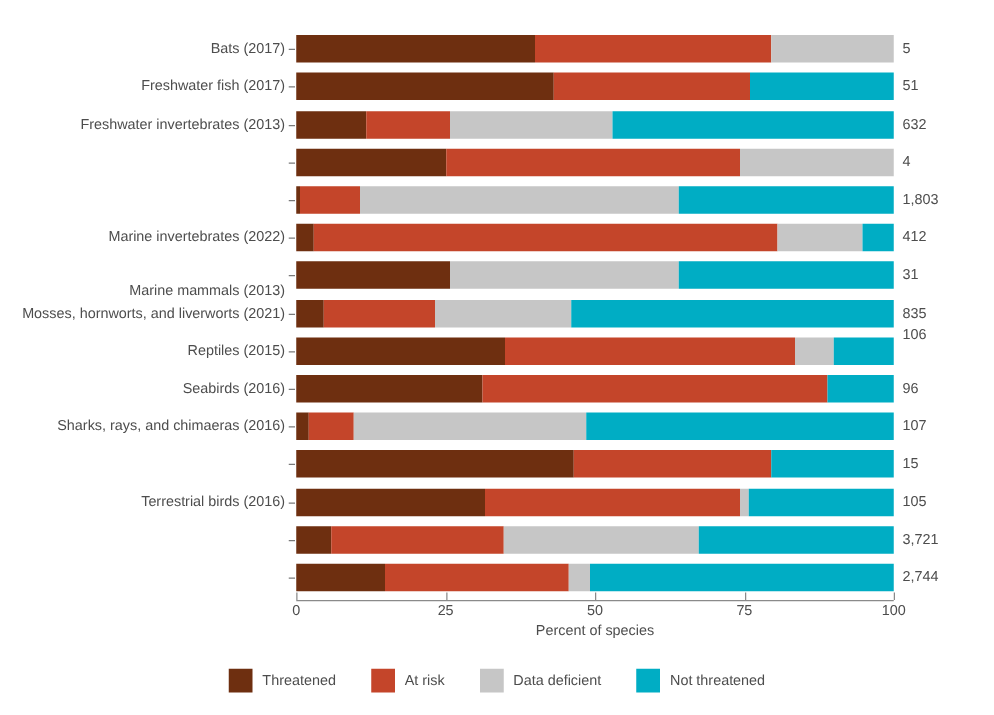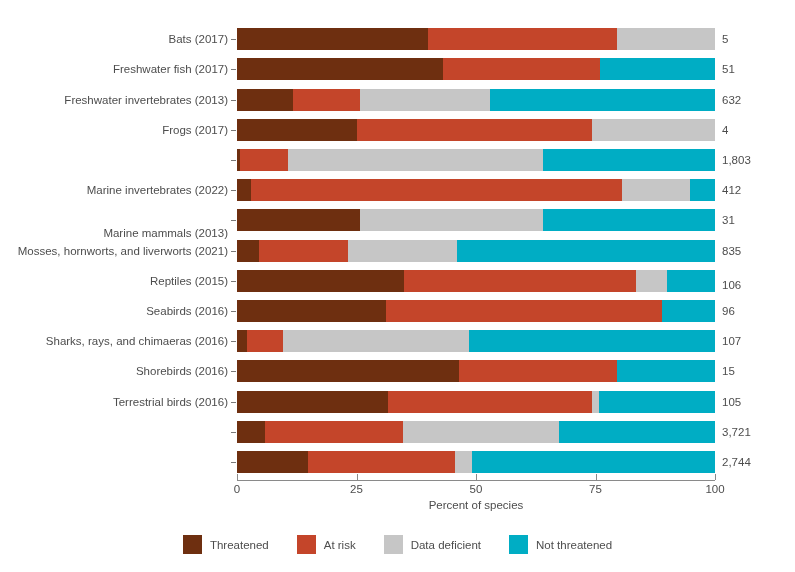--- a/index.html
+++ b/index.html
@@ -160,28 +160,26 @@
 </style>
 </head>
 <body>
 
 <div id="chart-root">
 
   <div class="labels-col">
       <div class="cat-label" style="top: 4.1px;">Bats (2017)</div>
       <div class="cat-label" style="top: 34.3px;">Freshwater fish (2017)</div>
       <div class="cat-label" style="top: 64.5px;">Freshwater invertebrates (2013)</div>
-      <div class="cat-label" style="top: 94.7px;">Frogs (2017)</div>
       <div class="cat-label" style="top: 155.1px;">Marine invertebrates (2022)</div>
       <div class="cat-label" style="top: 198px;">Marine mammals (2013)</div>
       <div class="cat-label" style="top: 215.5px;">Mosses, hornworts, and liverworts (2021)</div>
       <div class="cat-label" style="top: 245.7px;">Reptiles (2015)</div>
       <div class="cat-label" style="top: 275.9px; text-align: right;">Seabirds (2016)</div>
       <div class="cat-label" style="top: 306.1px;">Sharks, rays, and chimaeras (2016)</div>
-      <div class="cat-label" style="top: 336.3px;">Shorebirds (2016)</div>
       <div class="cat-label" style="top: 366.5px;">Terrestrial birds (2016)</div>
     </div>
   <div class="plot-area">
       <div class="row" style="top: 4.1px;">
         <div class="bar">
           <div class="seg" title="Threatened: 40%" style="width: 40%; background: rgb(110, 47, 16);"></div>
           <div class="seg" title="At risk: 39.6%" style="width: 39.6%; background: rgb(196, 69, 42);"></div>
           <div class="seg" title="Data deficient: 20.4%" style="width: 20.4%; background: rgb(198, 198, 198);"></div>
         </div>
       </div>
@@ -295,21 +293,21 @@
     </div>
   <div class="values-col">
       <div class="val-label" style="top: 4.1px;">5</div>
       <div class="val-label" style="top: 34.3px;">51</div>
       <div class="val-label" style="top: 64.5px;">632</div>
       <div class="val-label" style="top: 94.7px;">4</div>
       <div class="val-label" style="top: 124.9px;">1,803</div>
       <div class="val-label" style="top: 155.1px;">412</div>
       <div class="val-label" style="top: 185.3px;">31</div>
       <div class="val-label" style="top: 215.5px;">835</div>
-      <div class="val-label" style="top: 250px;">106</div>
+      <div class="val-label" style="top: 233px;">106</div>
       <div class="val-label" style="top: 275.9px;">96</div>
       <div class="val-label" style="top: 306.1px;">107</div>
       <div class="val-label" style="top: 336.3px;">15</div>
       <div class="val-label" style="top: 366.5px;">105</div>
       <div class="val-label" style="top: 396.7px;">3,721</div>
       <div class="val-label" style="top: 426.9px;">2,744</div>
     </div>
 
   <div class="axis-line"></div>
   <div id="axis-ticks">

